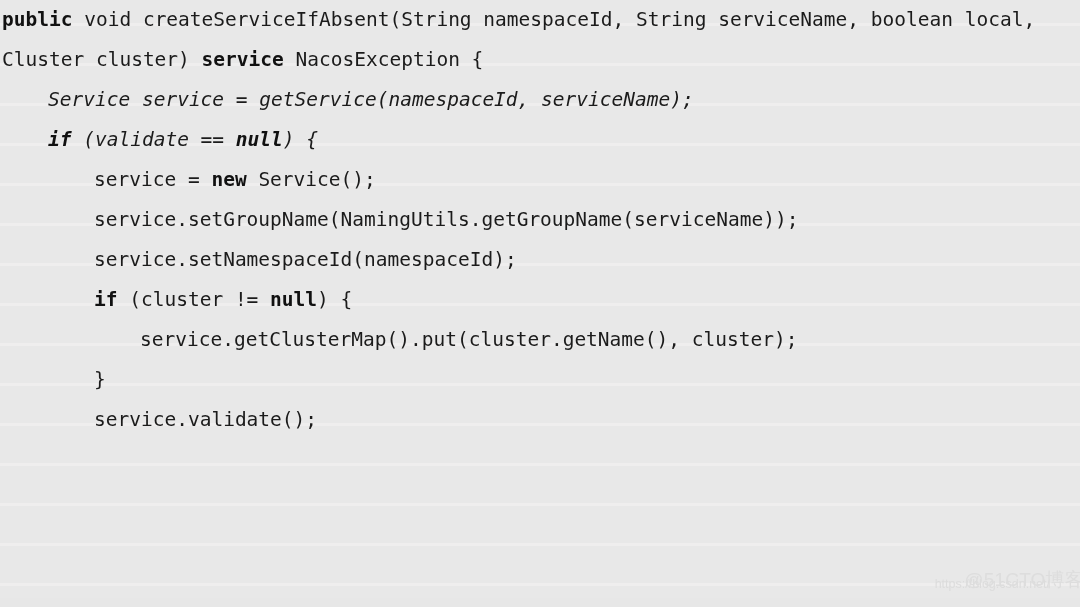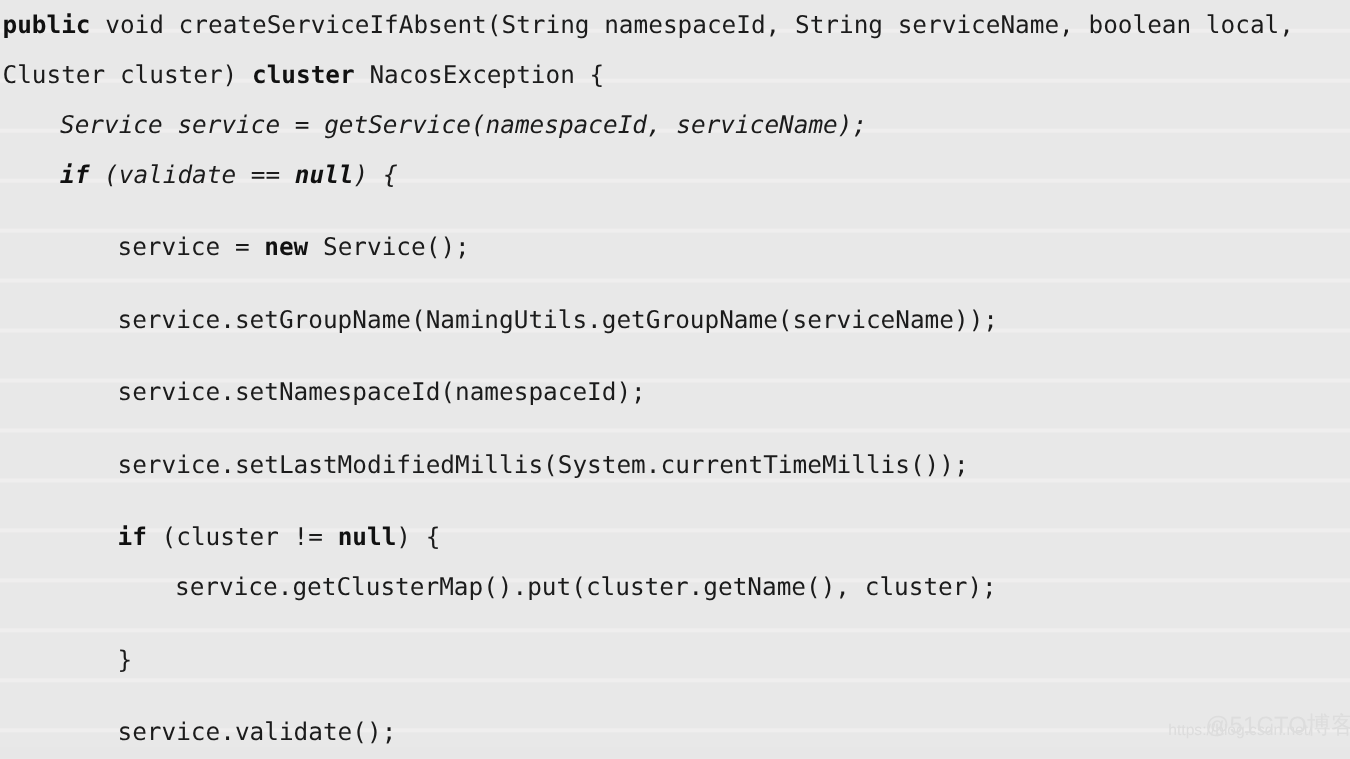--- a/index.html
+++ b/index.html
@@ -46,21 +46,21 @@
     letter-spacing: 0px;
     color: #1b1b1b;
     margin: 0;
     padding: 0;
     overflow: visible;
   }
 
   
   .ind-0 { padding-left: 2px;   }
   .ind-1 { padding-left: 48px; font-style: italic;  }
-  .ind-2 { padding-left: 94px; margin-top: 18px;  }
+  .ind-2 { padding-left: 94px;  }
   .ind-3 { padding-left: 140px; }
 
   .tok { }
   .tok-kw {
     font-weight: bold;
     color: #111111;
   }
 
   
   #watermark {
@@ -91,27 +91,26 @@
     letter-spacing: 0.2px;
   }
 </style>
 </head>
 <body>
 
 <div id="code-viewer">
 
   <div id="code-block">
       <div class="code-line ind-0"><span class="tok tok-kw">public</span><span class="tok"> void createServiceIfAbsent(String namespaceId, String serviceName, boolean local,</span></div>
-      <div class="code-line ind-0"><span class="tok">Cluster cluster) </span><span class="tok tok-kw">cluster</span><span class="tok"> NacosException {</span></div>
+      <div class="code-line ind-0"><span class="tok">Cluster cluster) </span><span class="tok tok-kw">service</span><span class="tok"> NacosException {</span></div>
       <div class="code-line ind-1"><span class="tok">Service service = getService(namespaceId, serviceName);</span></div>
       <div class="code-line ind-1"><span class="tok tok-kw">if</span><span class="tok"> (validate == </span><span class="tok tok-kw">null</span><span class="tok">) {</span></div>
       <div class="code-line ind-2"><span class="tok">service = </span><span class="tok tok-kw">new</span><span class="tok"> Service();</span></div>
       <div class="code-line ind-2"><span class="tok">service.setGroupName(NamingUtils.getGroupName(serviceName));</span></div>
       <div class="code-line ind-2"><span class="tok">service.setNamespaceId(namespaceId);</span></div>
-      <div class="code-line ind-2"><span class="tok">service.setLastModifiedMillis(System.currentTimeMillis());</span></div>
       <div class="code-line ind-2"><span class="tok tok-kw">if</span><span class="tok"> (cluster != </span><span class="tok tok-kw">null</span><span class="tok">) {</span></div>
       <div class="code-line ind-3"><span class="tok">service.getClusterMap().put(cluster.getName(), cluster);</span></div>
       <div class="code-line ind-2"><span class="tok">}</span></div>
       <div class="code-line ind-2"><span class="tok">service.validate();</span></div>
     </div>
 
   <div id="watermark">
     <span id="watermark-url">https://blog.csdn.net/</span>
     <span id="watermark-brand">@51CTO博客</span>
   </div>

